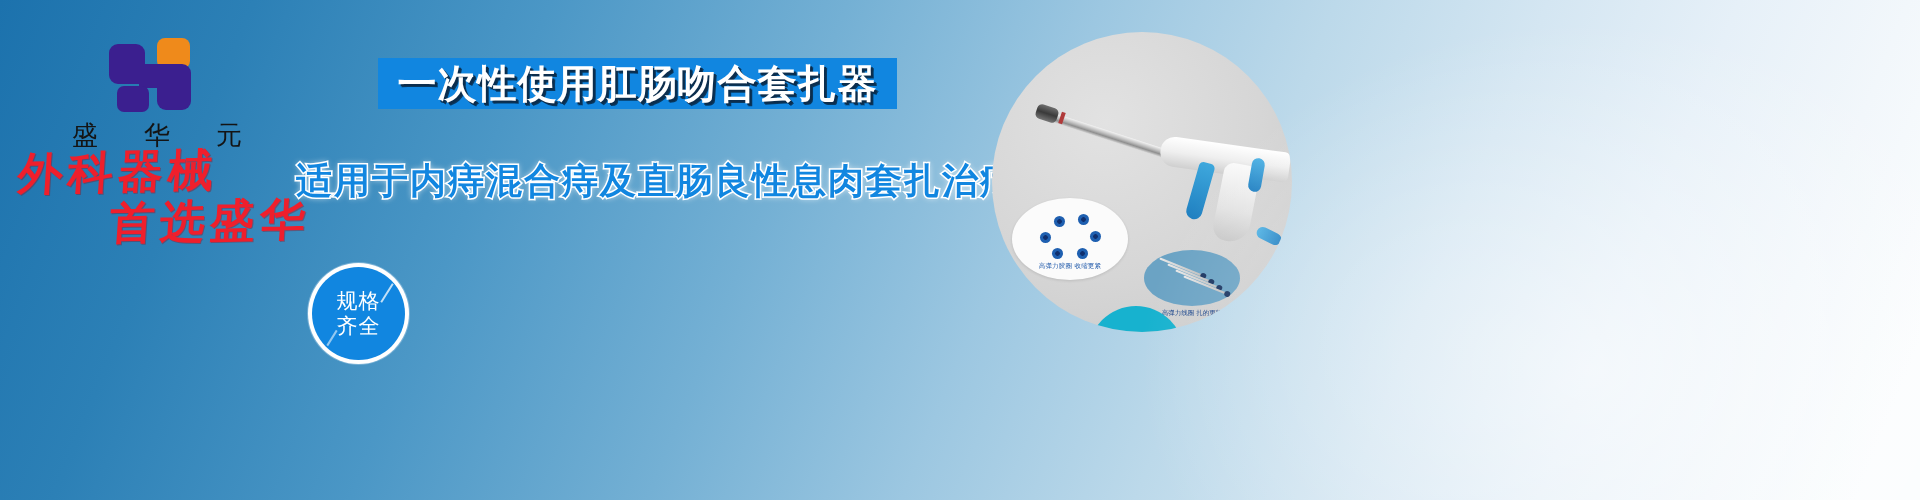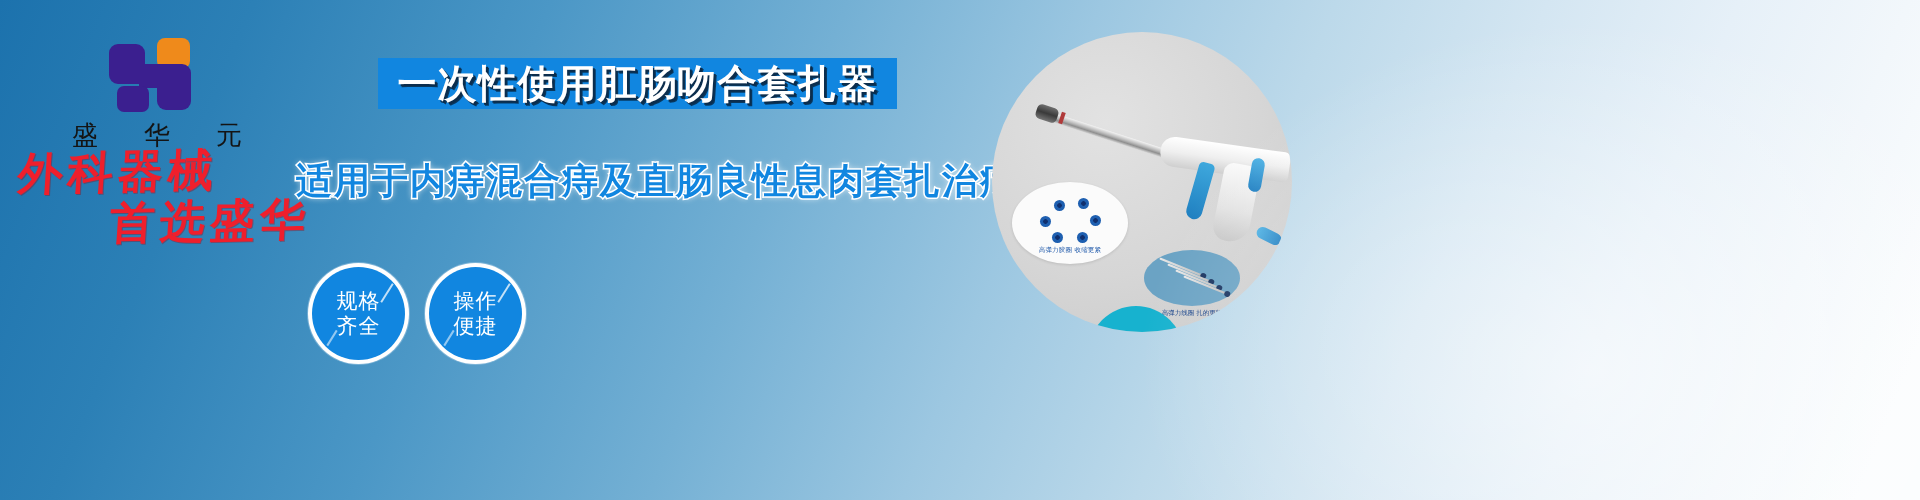--- a/index.html
+++ b/index.html
@@ -274,21 +274,21 @@
     position: absolute;
     left: 264px; top: 198px;
     width: 26px; height: 12px;
     background: linear-gradient(to right, #4fb2e4, #2180c2);
     border-radius: 6px;
     transform: rotate(26deg);
   }
   
   .pc-oval-white {
     position: absolute;
-    left: 20px; top: 150px;
+    left: 20px; top: 166px;
     width: 116px; height: 82px;
     background: #fbfbfb;
     border-radius: 50%;
     box-shadow: 0 1px 3px rgba(0,0,0,0.12);
   }
   .pc-ring {
     position: absolute;
     width: 11px; height: 11px;
     border-radius: 50%;
     background: radial-gradient(circle, #0f2f6e 0 28%, #1e5fb0 30% 100%);
@@ -367,26 +367,20 @@
   </div>
 
   <div class="subtitle">适用于内痔混合痔及直肠良性息肉套扎治疗</div>
 
   <div class="badges">
     <div class="badge">
       <i class="slash"></i>
         <i class="slash2"></i>
       <span>规格</span>
       <span>齐全</span>
-    </div>
-    <div class="badge">
-      <i class="slash"></i>
-        <i class="slash2"></i>
-      <span>操作</span>
-      <span>便捷</span>
     </div>
   </div>
 
   <div class="product-circle">
     <div class="pc-shaft"></div>
     <div class="pc-tip"></div>
     <div class="pc-tipring"></div>
     <div class="pc-body"></div>
     <div class="pc-trigger"></div>
     <div class="pc-grip"></div>

